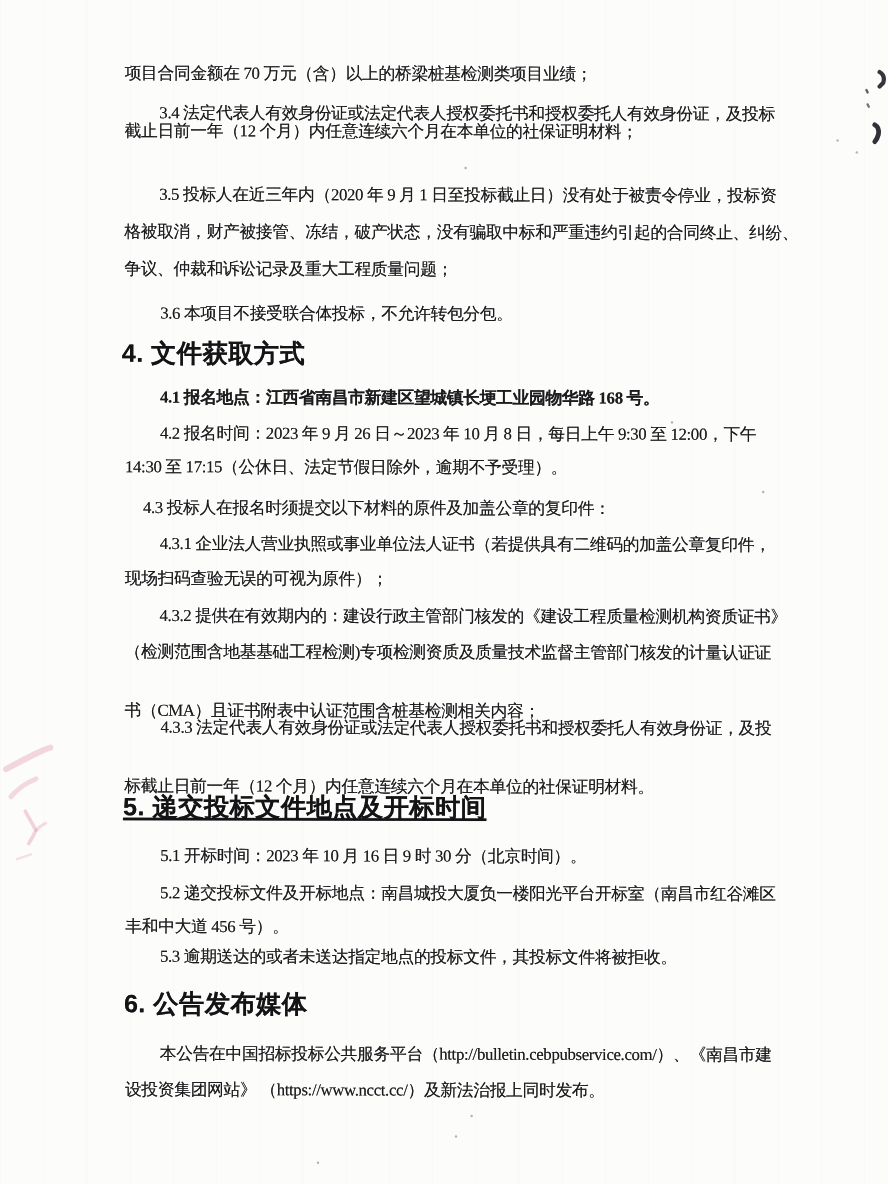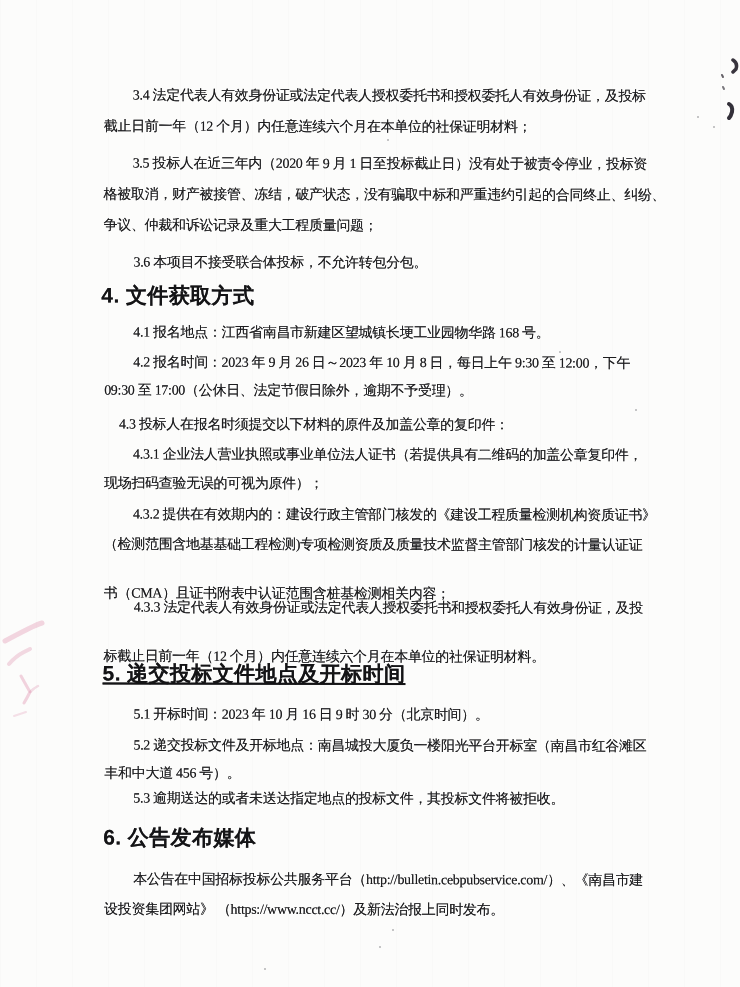--- a/index.html
+++ b/index.html
@@ -49,30 +49,31 @@
     position: absolute;
     inset: 0;
     pointer-events: none;
   }
 </style>
 </head>
 <body>
 
 <div class="page">
   <div class="text-layer">
+      <div class="line" style="left: 104px; top: 54px;">项目合同金额在 70 万元（含）以上的桥梁桩基检测类项目业绩；</div>
       <div class="line" style="left: 133px; top: 87px;">3.4 法定代表人有效身份证或法定代表人授权委托书和授权委托人有效身份证，及投标</div>
-      <div class="line" style="left: 104px; top: 118px;">截止日前一年（12 个月）内任意连续六个月在本单位的社保证明材料；</div>
+      <div class="line" style="left: 104px; top: 102px;">截止日前一年（12 个月）内任意连续六个月在本单位的社保证明材料；</div>
       <div class="line" style="left: 133px; top: 155px;">3.5 投标人在近三年内（2020 年 9 月 1 日至投标截止日）没有处于被责令停业，投标资</div>
       <div class="line" style="left: 104px; top: 186px;">格被取消，财产被接管、冻结，破产状态，没有骗取中标和严重违约引起的合同终止、纠纷、</div>
       <div class="line" style="left: 104px; top: 217px;">争议、仲裁和诉讼记录及重大工程质量问题；</div>
       <div class="line" style="left: 134px; top: 254px;">3.6 本项目不接受联合体投标，不允许转包分包。</div>
       <div class="line heading" style="left: 102px; top: 286px;">4. 文件获取方式</div>
-      <div class="line" style="left: 134px; top: 324px;">4.1 报名地点：江西省南昌市新建区望城镇长埂工业园物华路 168 号。</div>
+      <div class="line" style="left: 134px; top: 324px; font-weight: bold;">4.1 报名地点：江西省南昌市新建区望城镇长埂工业园物华路 168 号。</div>
       <div class="line" style="left: 134px; top: 354px;">4.2 报名时间：2023 年 9 月 26 日～2023 年 10 月 8 日，每日上午 9:30 至 12:00，下午</div>
-      <div class="line" style="left: 105px; top: 382px;">09:30 至 17:00（公休日、法定节假日除外，逾期不予受理）。</div>
+      <div class="line" style="left: 105px; top: 382px;">14:30 至 17:15（公休日、法定节假日除外，逾期不予受理）。</div>
       <div class="line" style="left: 120px; top: 416px;">4.3 投标人在报名时须提交以下材料的原件及加盖公章的复印件：</div>
       <div class="line" style="left: 134px; top: 446px;">4.3.1 企业法人营业执照或事业单位法人证书（若提供具有二维码的加盖公章复印件，</div>
       <div class="line" style="left: 105px; top: 475px;">现场扫码查验无误的可视为原件）；</div>
       <div class="line" style="left: 134px; top: 506px;">4.3.2 提供在有效期内的：建设行政主管部门核发的《建设工程质量检测机构资质证书》</div>
       <div class="line" style="left: 105px; top: 536px;">（检测范围含地基基础工程检测)专项检测资质及质量技术监督主管部门核发的计量认证证</div>
       <div class="line" style="left: 105px; top: 585px;">书（CMA）且证书附表中认证范围含桩基检测相关内容；</div>
       <div class="line" style="left: 135px; top: 599px;">4.3.3 法定代表人有效身份证或法定代表人授权委托书和授权委托人有效身份证，及投</div>
       <div class="line" style="left: 105px; top: 628px; margin-top: 20px;">标截止日前一年（12 个月）内任意连续六个月在本单位的社保证明材料。</div>
       <div class="line heading" style="left: 104px; top: 664px; text-decoration: underline;">5. 递交投标文件地点及开标时间</div>
       <div class="line" style="left: 135px; top: 706px;">5.1 开标时间：2023 年 10 月 16 日  9 时 30 分（北京时间）。</div>

